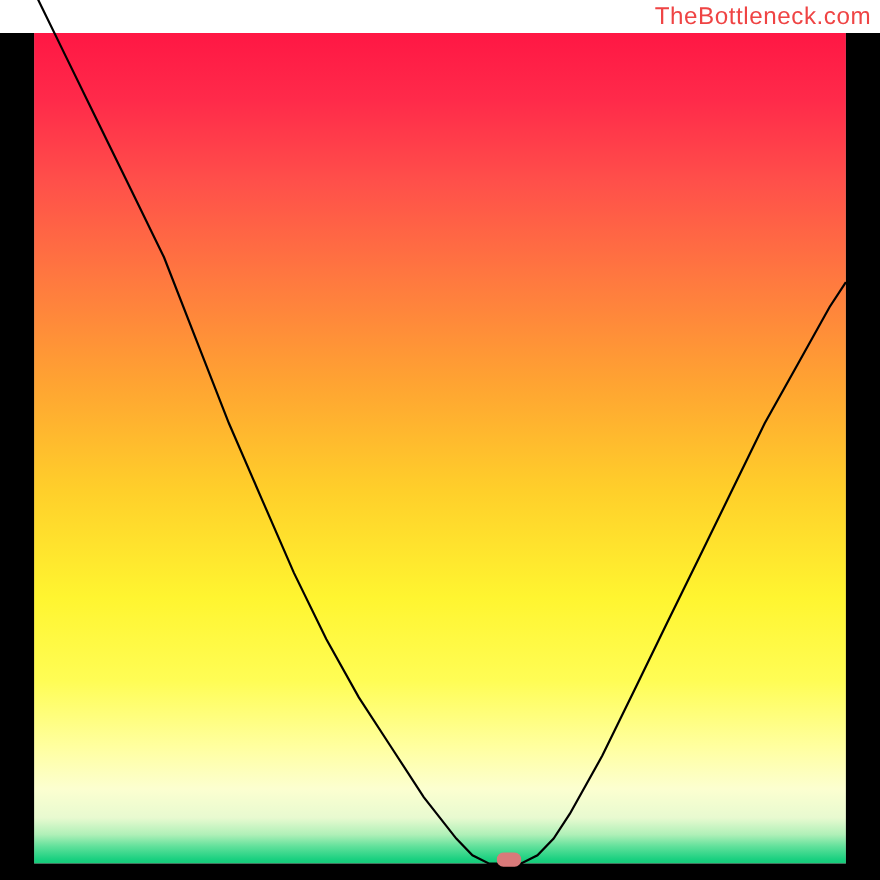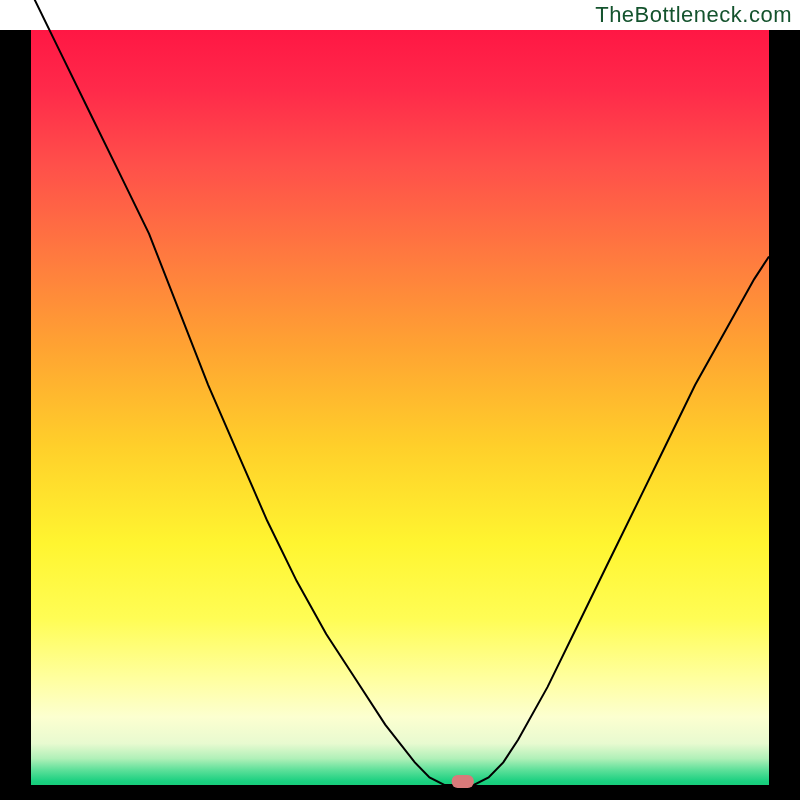--- a/index.html
+++ b/index.html
@@ -14,21 +14,21 @@
     position: relative;
     width: 800px;
     height: 800px;
   }
   .watermark {
     position: absolute;
     top: 2px;
     right: 8px;
     font-family: Arial, Helvetica, sans-serif;
     font-size: 22px;
-    color: #14532d;
+    color: #ef4444;
     font-weight: 500;
     letter-spacing: 0.5px;
   }
   svg {
     display: block;
   }
 </style>
 </head>
 <body>
 <div class="container">

